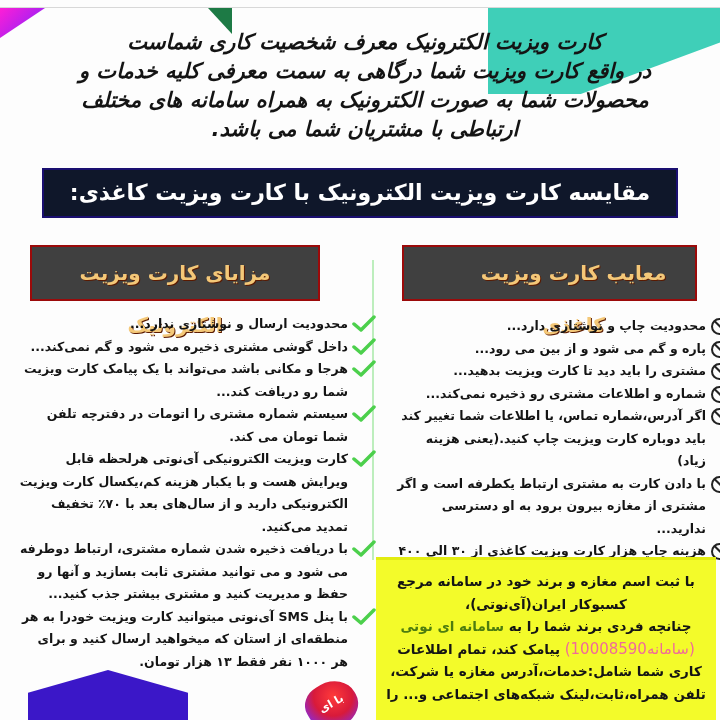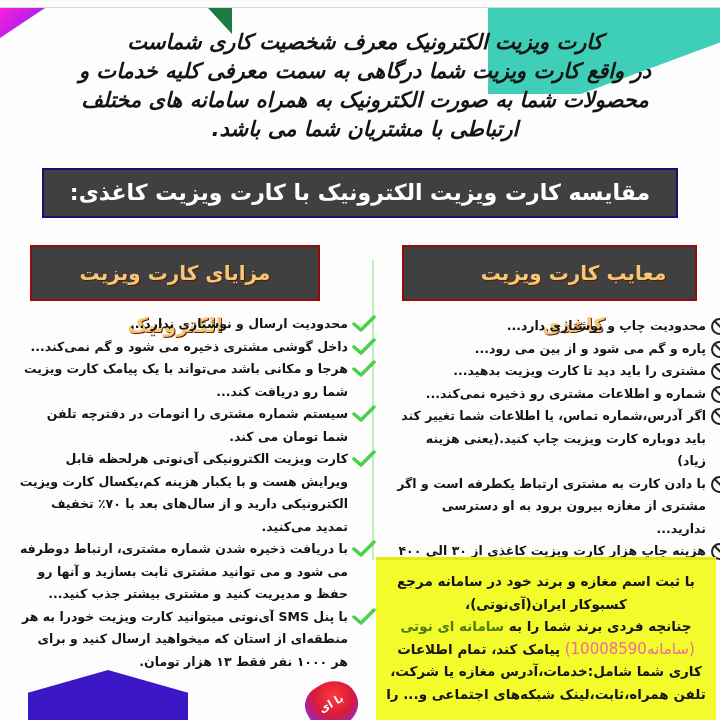--- a/index.html
+++ b/index.html
@@ -8,21 +8,21 @@
 
   .deco { position: absolute; }
   .deco-teal { left: 488px; top: 8px; width: 232px; height: 86px; background: #3fcfb8; clip-path: polygon(0 0, 100% 0, 100% 40%, 40% 100%, 0 100%); }
   .deco-magenta { left: 0; top: 8px; width: 45px; height: 30px; background: linear-gradient(135deg, #ff1ed6 0%, #b020f0 60%, #5a1fd0 100%); clip-path: polygon(0 0, 100% 0, 0 100%); }
   .deco-green { left: 208px; top: 8px; width: 24px; height: 26px; background: #1d7a45; clip-path: polygon(0 0, 100% 0, 100% 100%); }
   .topline { position: absolute; left: 0; top: 7px; width: 720px; height: 1px; background: #d8d8d8; }
 
   .intro { position: absolute; left: 20px; top: 28px; width: 690px; text-align: center; direction: rtl; font-weight: bold; font-size: 21px; line-height: 29px; z-index: 2; font-style: italic; }
   .intro .line { display: block; white-space: nowrap; }
 
-  .compare-banner { position: absolute; left: 42px; top: 168px; width: 636px; height: 50px; background: #404040; border: 2px solid #1a0f70; color: #fff; text-align: center; direction: rtl; font-weight: bold; font-size: 22px; line-height: 46px; }
+  .compare-banner { position: absolute; left: 42px; top: 168px; width: 636px; height: 50px; background: #0f172a; border: 2px solid #1a0f70; color: #fff; text-align: center; direction: rtl; font-weight: bold; font-size: 22px; line-height: 46px; }
 
   .col-head { position: absolute; top: 245px; height: 56px; background: #404040; border: 2px solid #9b0a0a; color: #f4c878; text-align: center; direction: rtl; font-weight: bold; font-size: 20px; line-height: 52px; text-shadow: 1px 1px 0 #5a1a00; }
   .col-head.left { left: 30px; width: 290px; }
   .col-head.right { left: 402px; width: 295px; padding-left: 48px; }
 
   .green-rule { position: absolute; left: 372px; top: 260px; width: 2px; height: 300px; background: #7ee07e; opacity: .5; }
 
   .list { position: absolute; direction: rtl; font-weight: bold; font-size: 12.5px; line-height: 22.5px; list-style: none; }
   .list.adv { left: 18px; top: 313px; width: 360px; }
   .list.dis { left: 385px; top: 315px; width: 335px; margin-left: 8px; }

